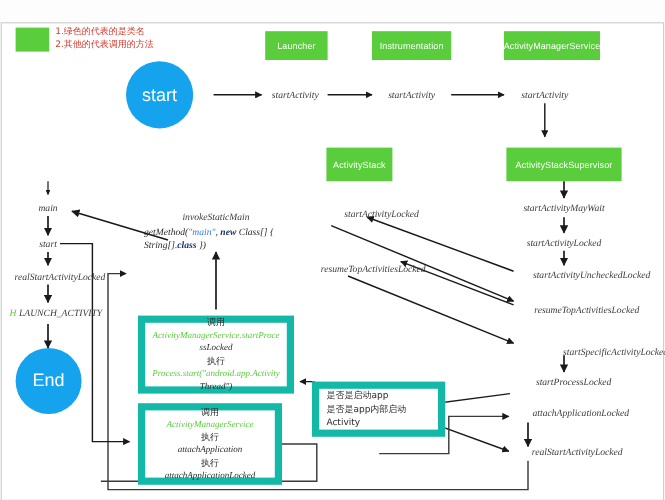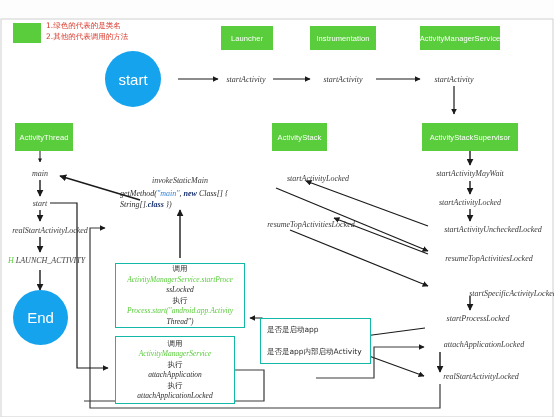--- a/index.html
+++ b/index.html
@@ -48,21 +48,21 @@
   .code{
     position:absolute;font-style:italic;font-size:8px;line-height:11px;
     color:#2b2b2b;font-family:"Liberation Serif","DejaVu Serif",serif;
     width:118px;
   }
   .code .str{color:#2f7fd8;font-style:italic;}
   .code .kw{color:#16306e;font-weight:bold;font-style:italic;}
 
   
   .note{
-    position:absolute;border:1px solid #14b8a6;background:#ffffff;
+    position:absolute;border:6px solid #14b8a6;background:#ffffff;
     box-sizing:border-box;display:flex;flex-direction:column;
     align-items:center;justify-content:center;
     font-size:7.5px;line-height:10.5px;text-align:center;
     font-family:"DejaVu Sans",sans-serif;color:#2b2b2b;
   }
   .note .cn{color:#2b2b2b;font-family:"DejaVu Sans",sans-serif;}
   .note .mtd{color:#2b2b2b;font-style:italic;font-family:"Liberation Serif",serif;}
   .note .grn{color:#5ACD3C;font-style:italic;font-family:"Liberation Serif",serif;}
   .note.left{align-items:flex-start;padding-left:6px;justify-content:space-around;}
   .note.left div{text-align:left;}
@@ -144,21 +144,20 @@
   </svg>
 
   <div class="legend-swatch"></div>
   <div class="legend-text">1.绿色的代表的是类名
 2.其他的代表调用的方法</div>
 
   <div class="klass" style="left:221px;top:8px;width:52px;height:24px;">Launcher</div>
   <div class="klass" style="left:310px;top:8px;width:66px;height:24px;">Instrumentation</div>
   <div class="klass" style="left:420px;top:8px;width:80px;height:24px;">ActivityManagerService</div>
 
-  <div class="klass" style="left:15px;top:105px;width:58px;height:28px;">ActivityThread</div>
   <div class="klass" style="left:272px;top:105px;width:55px;height:28px;">ActivityStack</div>
   <div class="klass" style="left:422px;top:105px;width:96px;height:28px;">ActivityStackSupervisor</div>
 
   <div class="terminal" style="left:105px;top:33px;width:56px;height:56px;">start</div>
   <div class="terminal" style="left:13px;top:272px;width:55px;height:55px;">End</div>
 
   <div class="mlabel ctr" style="left:246px;top:57px;">startActivity</div>
   <div class="mlabel ctr" style="left:343px;top:57px;">startActivity</div>
   <div class="mlabel ctr" style="left:454px;top:57px;">startActivity</div>
 

